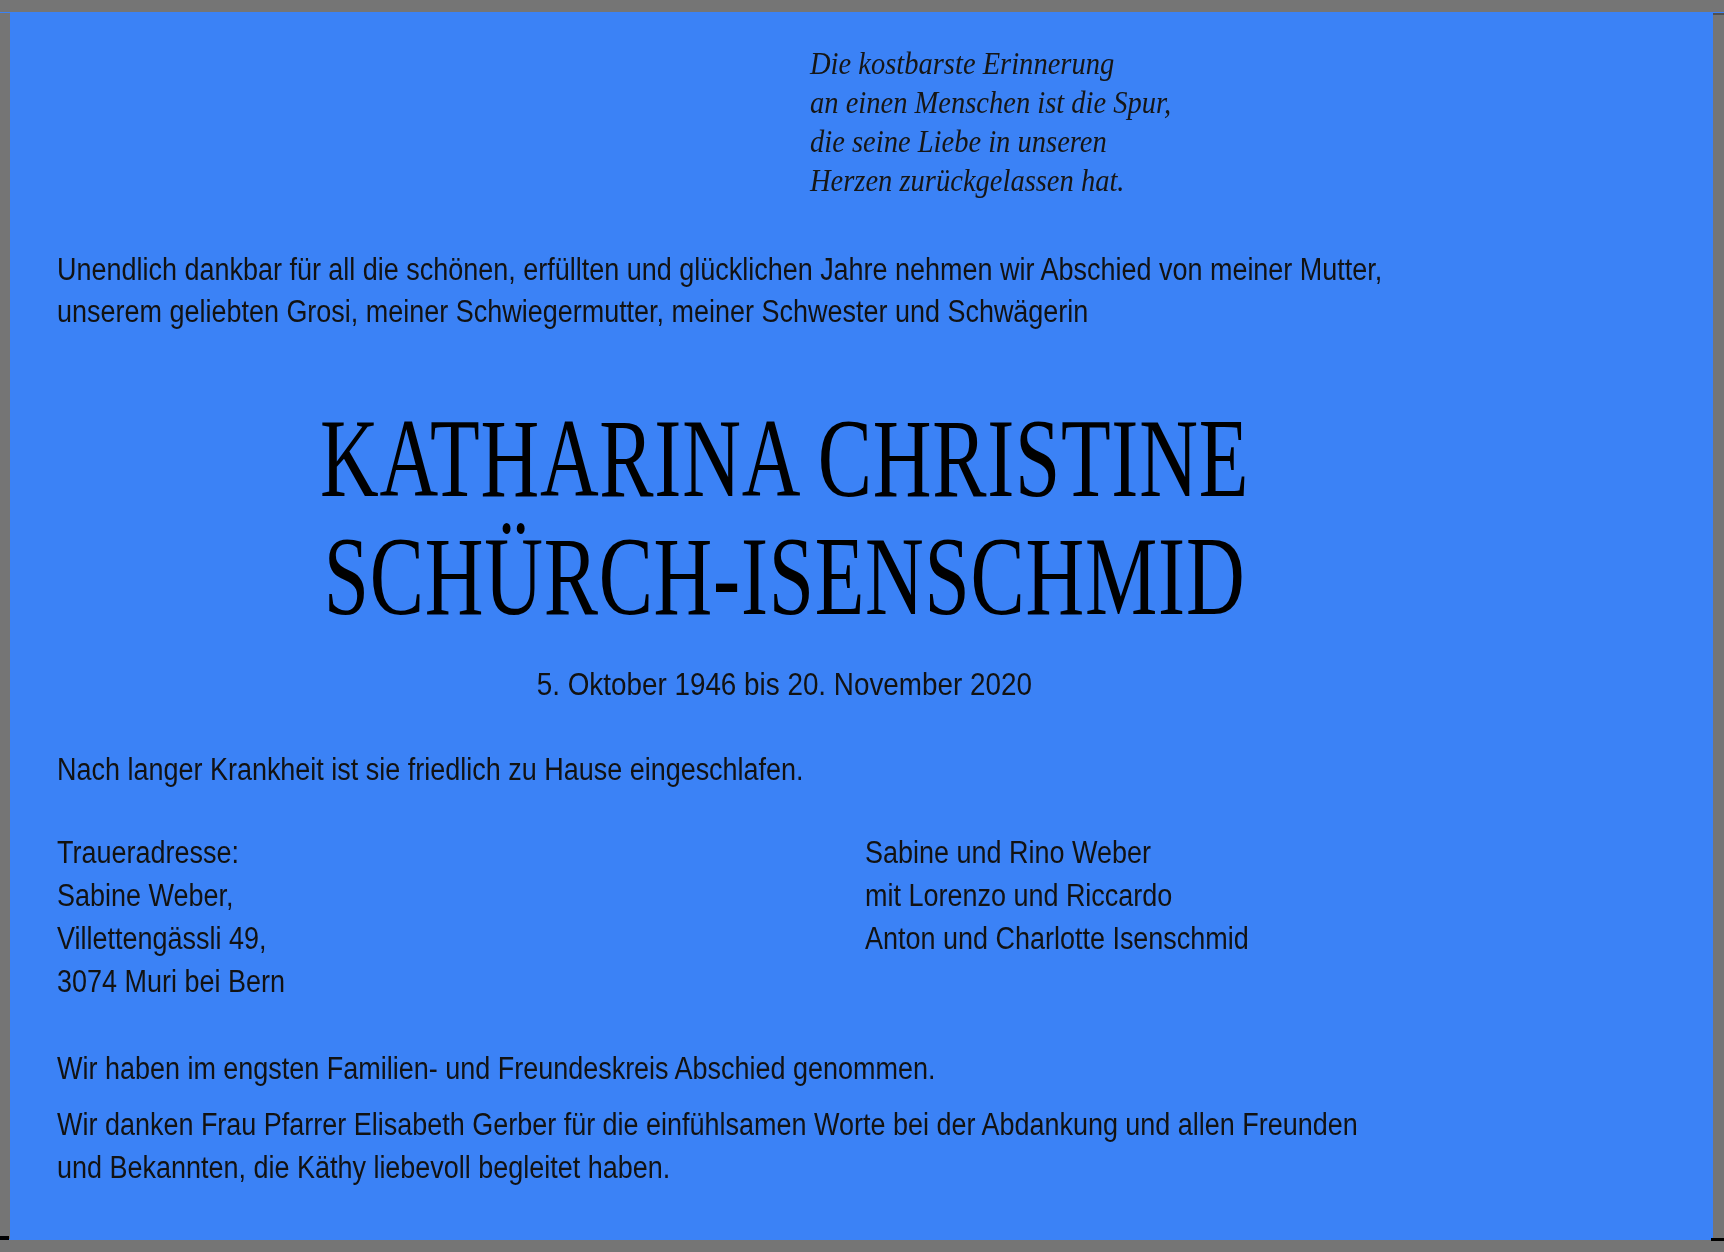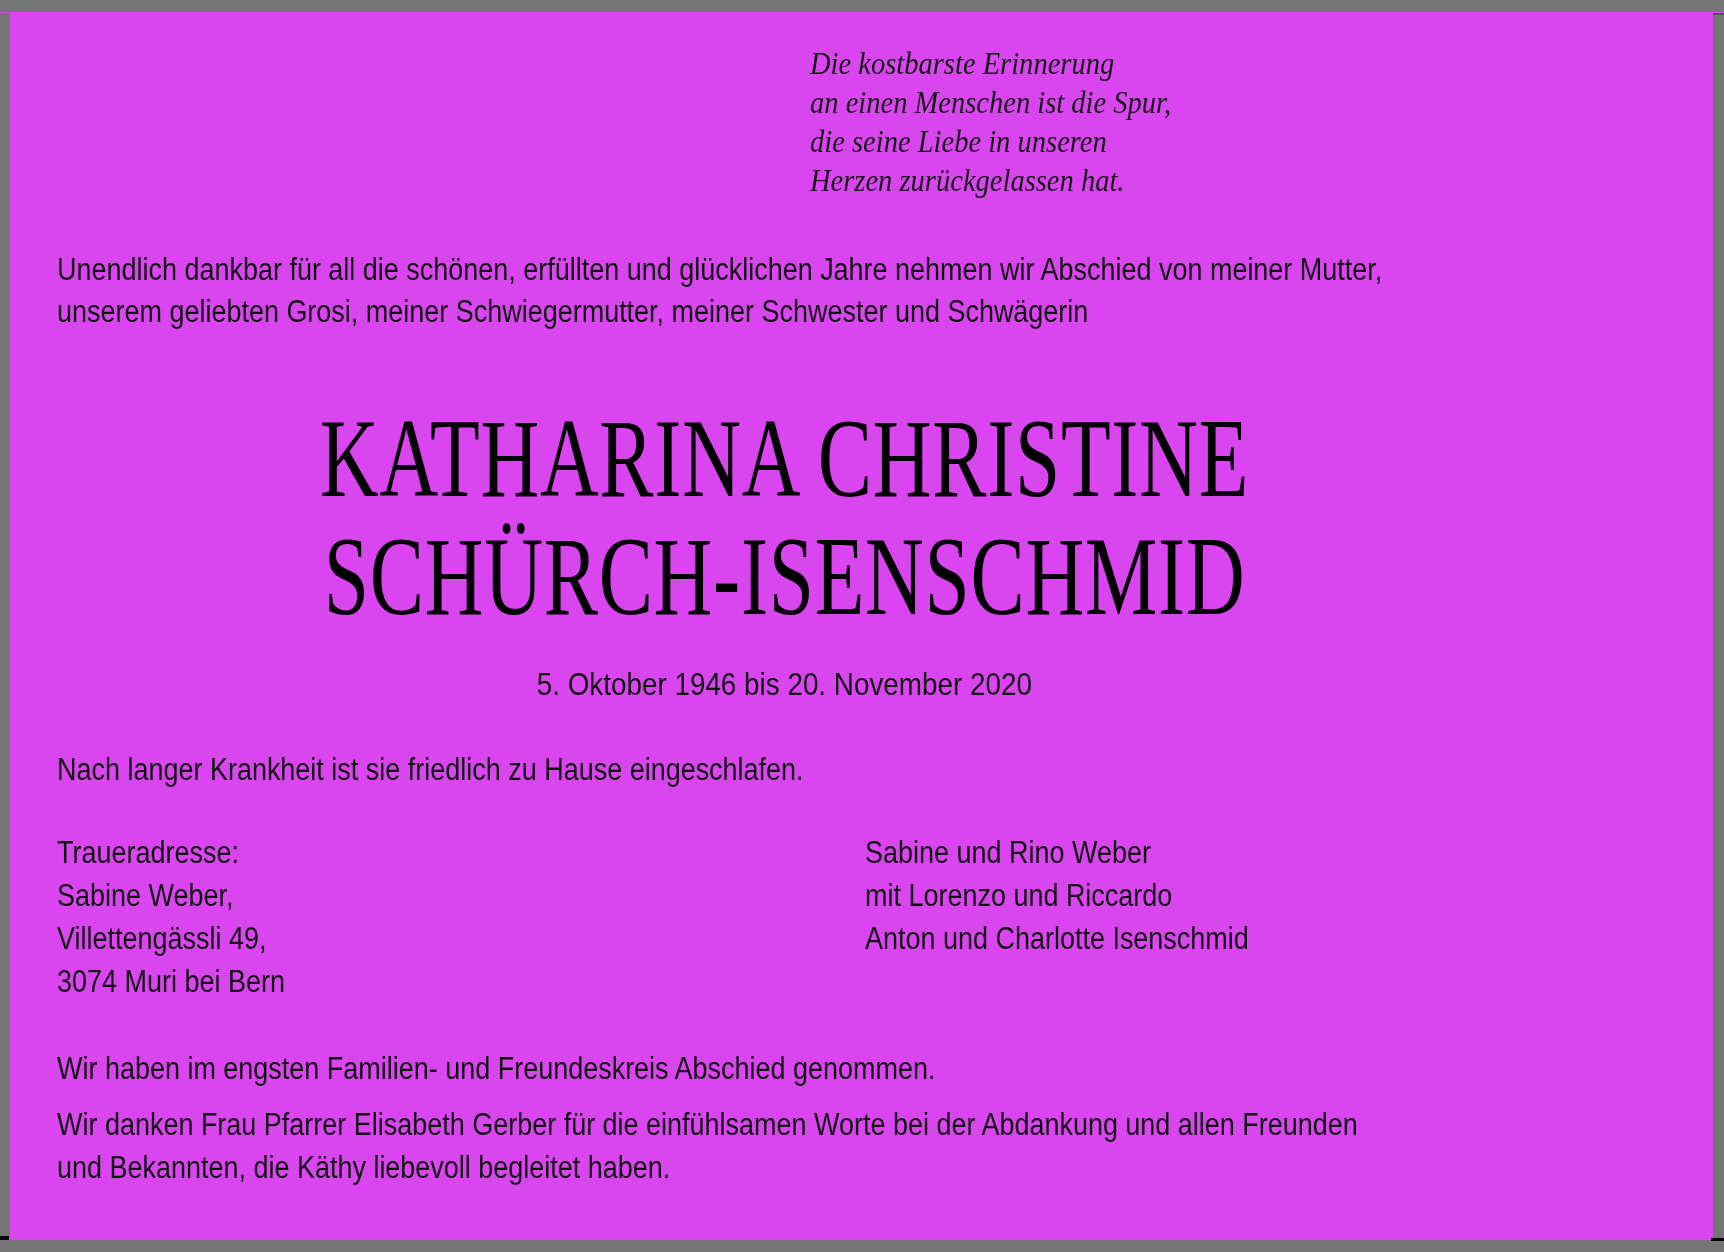--- a/index.html
+++ b/index.html
@@ -1,20 +1,20 @@
 <!DOCTYPE html>
 <html><head>
 <meta charset="utf-8">
 <style>
   html, body { margin: 0; padding: 0; background: #e8e8e8; }
   .page {
     position: relative;
     width: 1724px;
     height: 1252px;
-    background: #d946ef;
+    background: #3b82f6;
     overflow: hidden;
     font-family: "Liberation Sans", sans-serif;
     color: #121212;
   }
   .bar { position: absolute; background: #757575; }
   .bar-top    { left: 0;      top: 0;      width: 1724px; height: 12px; }
   .bar-left   { left: 0;      top: 13px;   width: 10px;   height: 1226px; }
   .bar-right  { left: 1713px; top: 13px;   width: 11px;   height: 1225px; }
   .bar-right-edge { left: 1713px; top: 13px; width: 11px; height: 2px; background: #4f4f4f; }
   .bar-bottom { left: 0;      top: 1240px; width: 1724px; height: 12px; }

